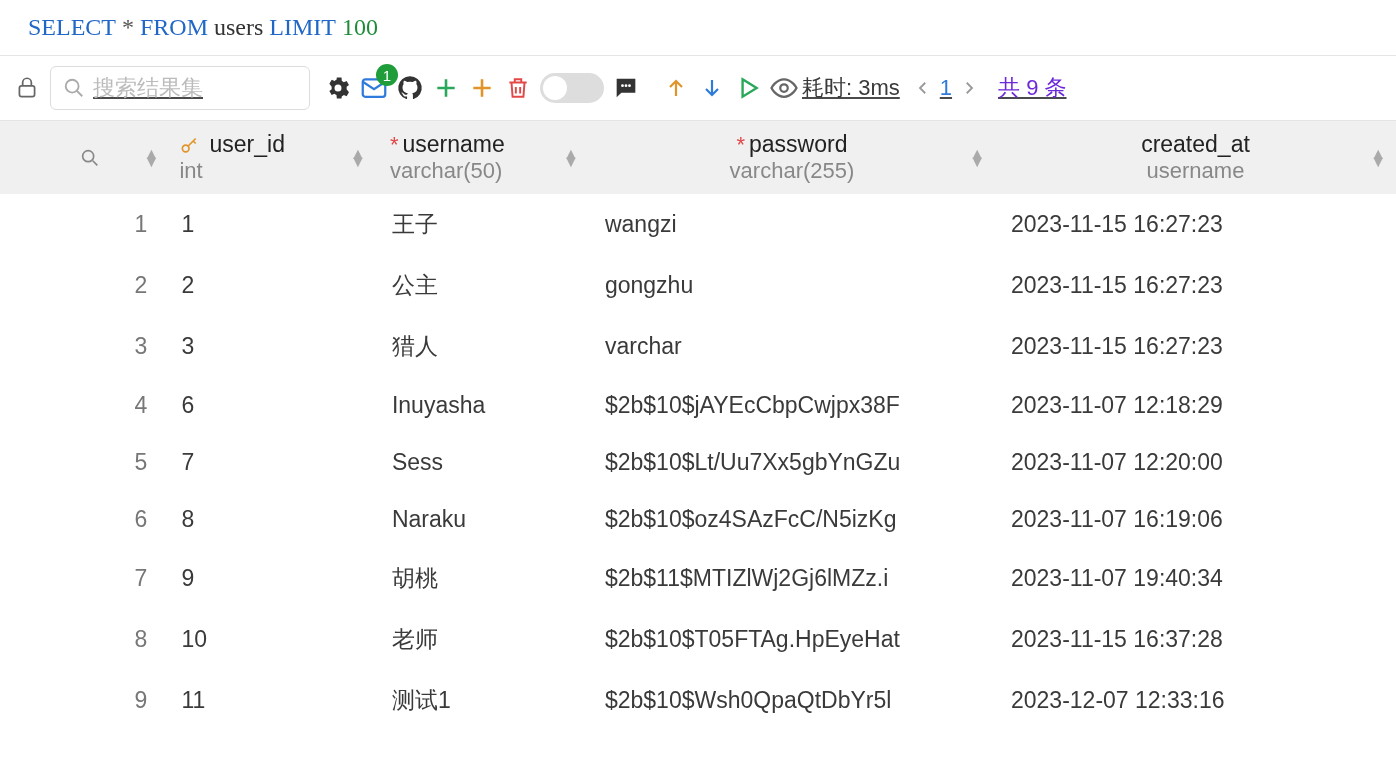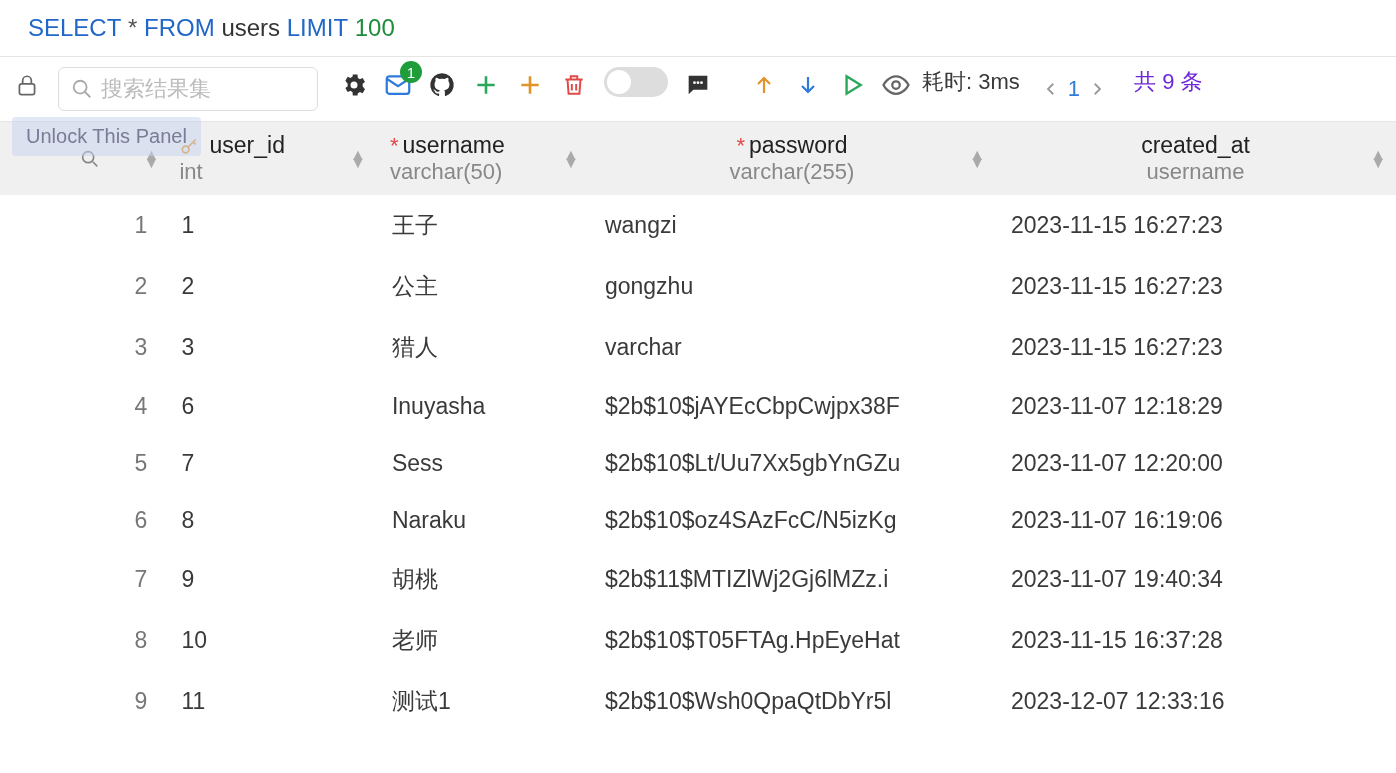--- a/index.html
+++ b/index.html
@@ -7,35 +7,37 @@
   font-family: "Segoe UI", Arial, sans-serif;
   background: #fff;
   color: #4a4a4a;
   font-size: 22px;
   width: 1396px;
   height: 773px;
   overflow: hidden;
 }
 .sql-bar {
   padding: 14px 28px;
-  font-family: Liberation Sans, sans-serif;
+  font-family: Liberation Serif, serif;
   border-bottom: 1px solid #e5e5e5;
   font-size: 24px;
 }
 .kw { color: #2067c7; font-weight: 500; }
 .star { color: #555; font-weight: 500;}
 .ident { color: #333; }
 .num { color: #1f8c3a; }
 
 .toolbar {
   display: flex;
+  align-items: center;
   padding: 10px 8px 10px 8px;
   border-bottom: 1px solid #e5e5e5;
-  gap:8px;
+  gap:0;
   position: relative;
+  text-decoration: underline;
 }
 .lock-btn {
   width: 38px; height: 38px;
   display:flex; align-items:center; justify-content:center;
   color:#666;
 }
 .search-box {
   flex: 0 0 260px;
   display:flex; align-items:center;
   border: 1px solid #ddd;
@@ -228,21 +230,20 @@
     </span>
     <span class="pg">1</span>
     <span class="chev">
       <svg width="18" height="18" viewBox="0 0 24 24" fill="none" stroke="currentColor" stroke-width="2.4">
           <path d="M9 5l7 7-7 7"></path>
         </svg>
     </span>
   </div>
   <span class="total">共 9 条</span>
 
-  <div class="tooltip">Unlock This Panel</div>
 </div>
 
 <div class="table-wrap">
 <table>
   <colgroup>
     <col class="c-check">
         <col class="c-num">
         <col class="c-uid">
         <col class="c-uname">
         <col class="c-pwd">

